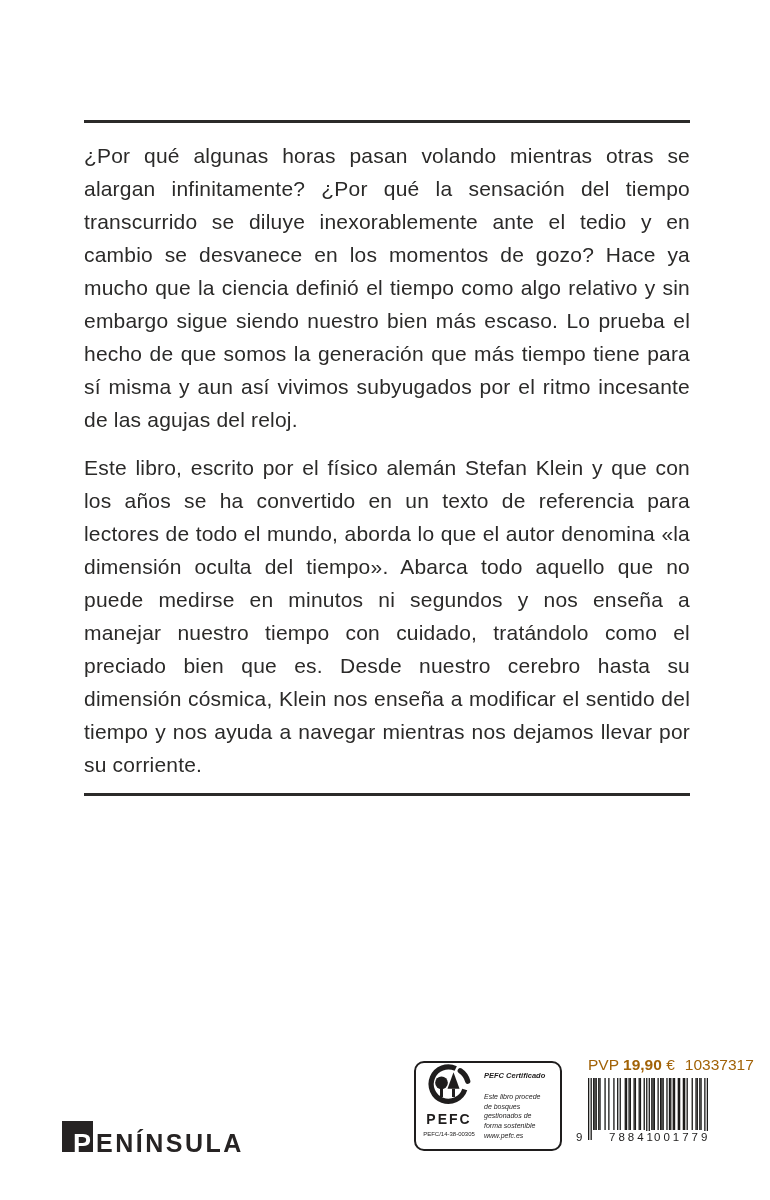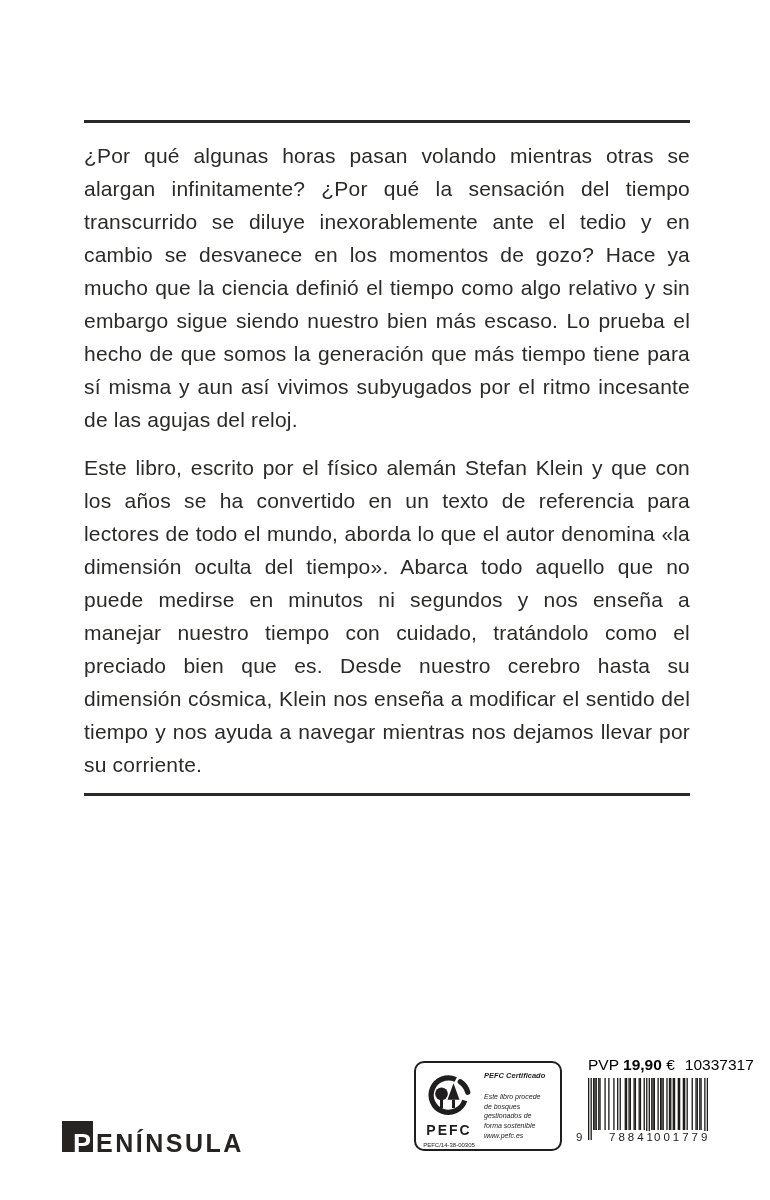--- a/index.html
+++ b/index.html
@@ -99,21 +99,21 @@
     border-radius: 10px;
     background: #ffffff;
     box-sizing: border-box;
     display: flex;
   }
   .pefc-left {
     width: 66px;
     display: flex;
     flex-direction: column;
     align-items: center;
-    padding-top: 12px;
+    padding-top: 1px;
   }
   .pefc-word {
     font-weight: bold;
     font-size: 14px;
     letter-spacing: 2px;
     color: #1f1d1d;
     margin-top: 1px;
   }
   .pefc-license {
     font-size: 6px;
@@ -146,21 +146,21 @@
     margin-top: auto;
     padding-bottom: 4px;
   }
 
   
   .price-line {
     position: absolute;
     left: 588px;
     top: 1056px;
     font-size: 15.5px;
-    color: #000000;
+    color: #a16207;
     white-space: nowrap;
   }
   .price-amount { font-weight: bold; }
   .price-code { margin-left: 10px; }
 
   .barcode {
     position: absolute;
     left: 588px;
     top: 1078px;
     width: 120px;

